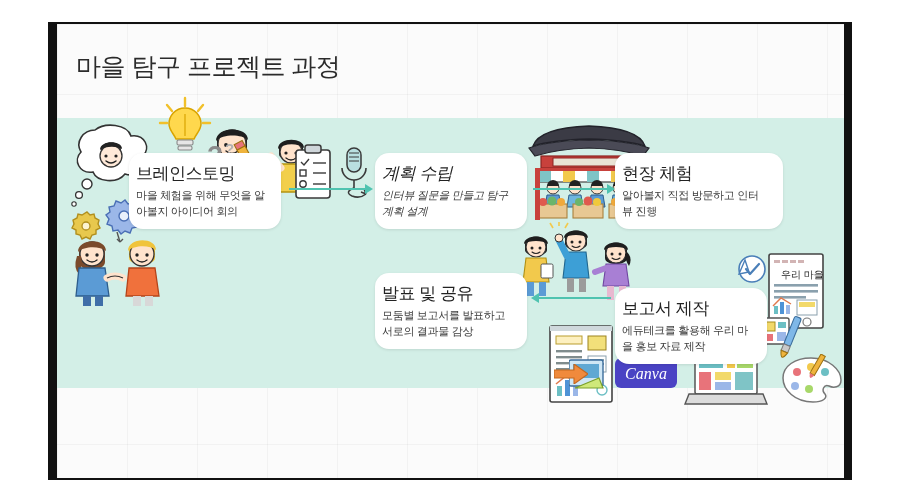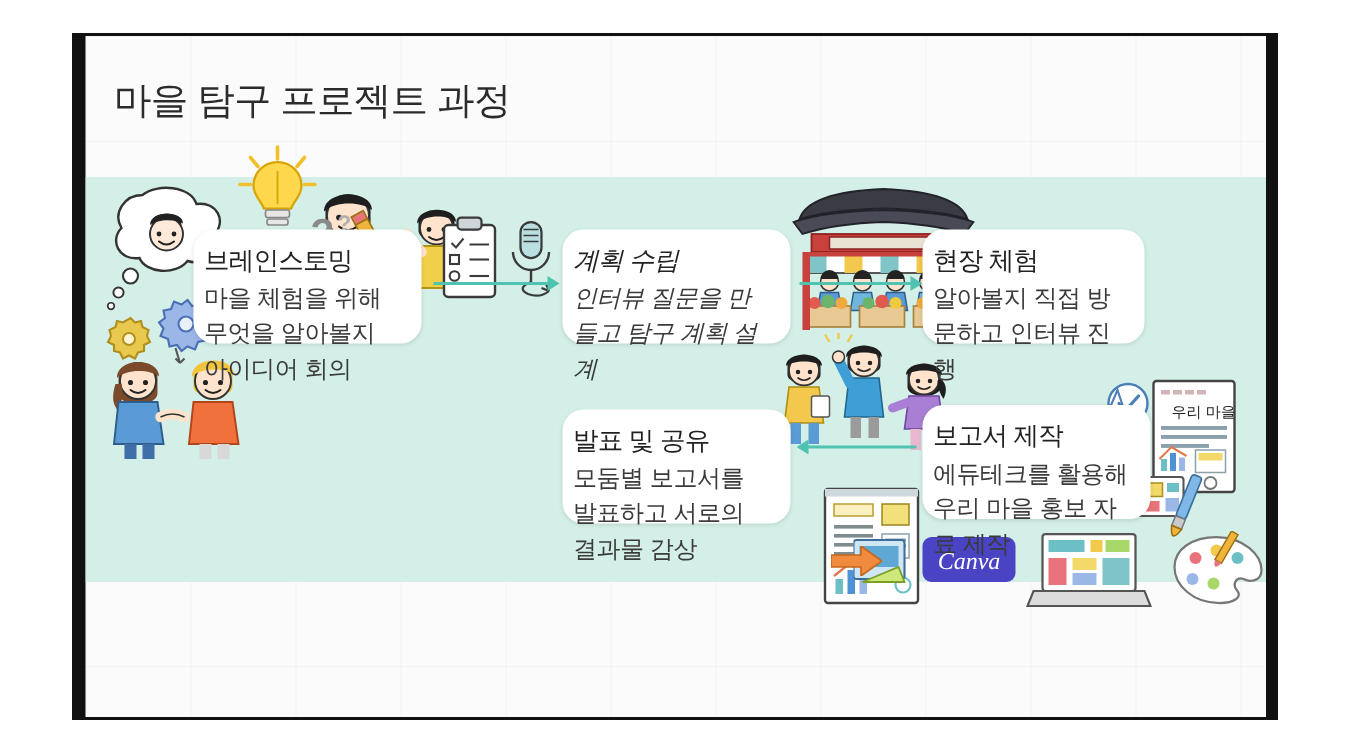--- a/index.html
+++ b/index.html
@@ -35,26 +35,26 @@
     white-space:nowrap;
   }
 
   
   .card{
     position:absolute;background:#ffffff;border-radius:14px;
     box-shadow:0 1px 3px rgba(0,0,0,.10);
     padding:10px 14px 12px 7px;box-sizing:border-box;z-index:6;
   }
   .card-title{font-size:17px;color:#222;letter-spacing:-0.5px;line-height:1.25;margin-bottom:4px;}
-  .card-desc{font-size:16px;color:#3b3b3b;line-height:1.45;letter-spacing:-0.3px;}
+  .card-desc{font-size:11px;color:#3b3b3b;line-height:1.45;letter-spacing:-0.3px;}
 
   #card-brainstorm{left:72px;top:129px;width:152px;height:76px;}
   #card-plan{left:318px;top:129px;width:152px;height:76px;font-style:italic;}
-  #card-field{left:558px;top:129px;width:148px;height:76px;}
-  #card-report{left:558px;top:246px;width:152px;height:76px;}
+  #card-field{left:558px;top:129px;width:168px;height:76px;}
+  #card-report{left:558px;top:264px;width:152px;height:76px;}
   #card-present{left:318px;top:249px;width:152px;height:76px;}
 
   
   .arrow-line{position:absolute;height:2px;background:#4fc3b0;z-index:5;}
   .arrow-head{position:absolute;width:0;height:0;z-index:5;}
   .head-right{border-top:5px solid transparent;border-bottom:5px solid transparent;border-left:8px solid #4fc3b0;}
   .head-left{border-top:5px solid transparent;border-bottom:5px solid transparent;border-right:8px solid #4fc3b0;}
 
   #arrow-1-line{left:232px;top:164px;width:78px;}
   #arrow-1-head{left:308px;top:160px;}

